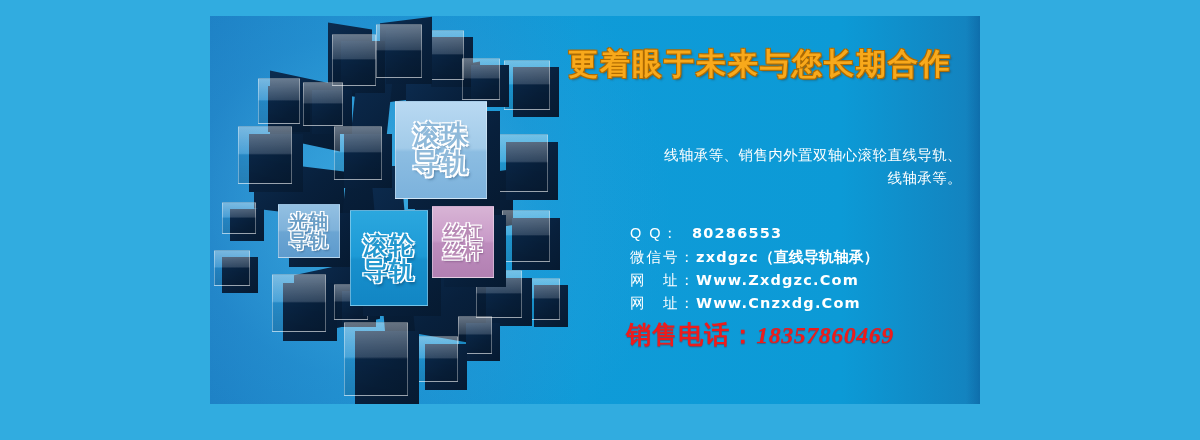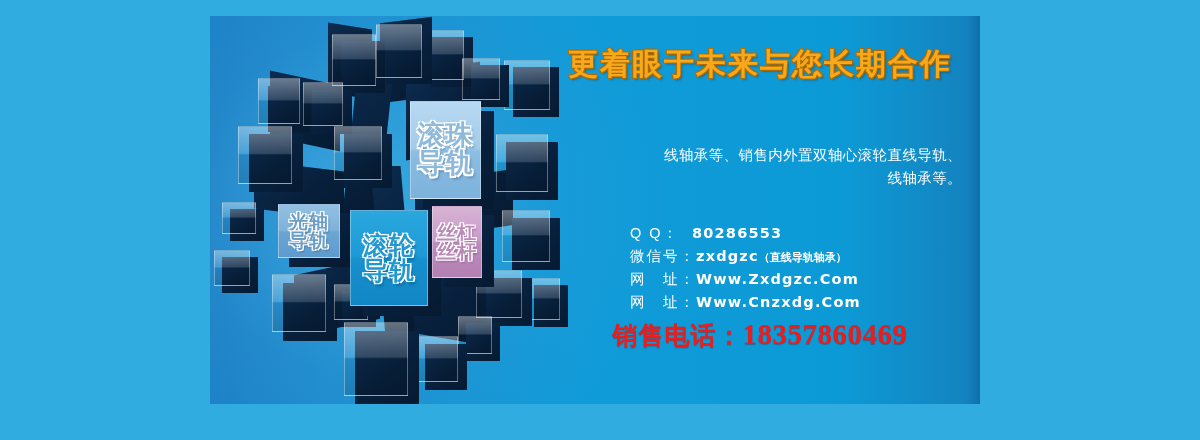--- a/index.html
+++ b/index.html
@@ -52,21 +52,21 @@
     position:absolute;left:0;top:0;width:100%;height:100%;
     display:flex;flex-direction:column;align-items:center;justify-content:center;
     color:#fff;font-weight:bold;line-height:1.02;letter-spacing:1px;
     text-shadow:
       -1.4px -1.4px 0 rgba(255,255,255,.85), 1.4px -1.4px 0 rgba(255,255,255,.85),
       -1.4px 1.4px 0 rgba(255,255,255,.85), 1.4px 1.4px 0 rgba(255,255,255,.85),
       2px 2px 2px rgba(20,50,80,.5);
     -webkit-text-stroke:0;
   }
   .labelcube .txt span{display:block;}
-  .lc-gunzhu{left:200px;top:85px;width:71px;height:98px;}
+  .lc-gunzhu{left:185px;top:85px;width:92px;height:98px;}
   .lc-gunzhu .face{background:linear-gradient(180deg,#b9d9f2 0%,#a2cbe9 48%,#8cbde2 52%,#7cb2dc 100%);}
   .lc-gunzhu .txt{font-size:27px;color:#f4fbff;}
   .lc-gunzhu .txt span{text-shadow:
       -1.5px -1.5px 0 #ffffff, 1.5px -1.5px 0 #ffffff,
       -1.5px 1.5px 0 #ffffff, 1.5px 1.5px 0 #ffffff,
       2px 3px 3px rgba(25,60,95,.55);color:#8fb9d9;}
 
   .lc-guangzhou{left:68px;top:188px;width:62px;height:54px;}
   .lc-guangzhou .face{background:linear-gradient(180deg,#93c0e2 0%,#7fb2da 48%,#6ba5d3 52%,#5e9bcd 100%);}
   .lc-guangzhou .txt{font-size:19px;}
@@ -76,21 +76,21 @@
       1.6px 2px 2px rgba(25,60,95,.5);color:#6a9ec6;}
 
   .lc-gunlun{left:140px;top:194px;width:78px;height:96px;}
   .lc-gunlun .face{background:linear-gradient(180deg,#2ba7de 0%,#1d9ad6 48%,#1790cd 52%,#1286c4 100%);}
   .lc-gunlun .txt{font-size:25px;}
   .lc-gunlun .txt span{text-shadow:
       -1.4px -1.4px 0 #ffffff, 1.4px -1.4px 0 #ffffff,
       -1.4px 1.4px 0 #ffffff, 1.4px 1.4px 0 #ffffff,
       2px 2.5px 3px rgba(10,60,95,.5);color:#2398cf;}
 
-  .lc-sigang{left:222px;top:190px;width:50px;height:72px;}
+  .lc-sigang{left:222px;top:190px;width:62px;height:72px;}
   .lc-sigang .face{background:linear-gradient(180deg,#d8b4d5 0%,#c89ac8 48%,#bd8cbd 52%,#b280b2 100%);}
   .lc-sigang .txt{font-size:19px;}
   .lc-sigang .txt span{text-shadow:
       -1.2px -1.2px 0 #ffffff, 1.2px -1.2px 0 #ffffff,
       -1.2px 1.2px 0 #ffffff, 1.2px 1.2px 0 #ffffff,
       1.6px 2px 2px rgba(70,40,80,.45);color:#b98bb6;}
 
   
   .content{position:absolute;left:330px;top:0;width:440px;height:388px;}
   .headline{
@@ -111,29 +111,29 @@
   }
 
   .contact{
     position:absolute;left:90px;top:206px;width:330px;
     color:#ffffff;font-size:14.5px;line-height:1.58;letter-spacing:.3px;
   }
   .contact .row{display:flex;align-items:baseline;white-space:nowrap;}
   .contact .k{display:inline-block;min-width:62px;letter-spacing:2px;font-weight:normal;}
   .contact .v{font-weight:bold;letter-spacing:1px;}
   .contact .v.mono{font-family:"DejaVu Sans","Liberation Sans",sans-serif;letter-spacing:1.2px;}
-  .contact .note{font-size:11px;letter-spacing:0;font-weight:bold;}
+  .contact .note{font-size:15px;letter-spacing:0;font-weight:bold;}
 
   .phone{
     position:absolute;left:10px;top:302px;width:420px;
     color:#ee1b1b;font-weight:bold;font-size:25px;letter-spacing:1px;
     white-space:nowrap;text-align:center;
     text-shadow:0 1px 1px rgba(120,0,0,.35);
   }
-  .phone .num{font-family:"Liberation Serif","DejaVu Serif",serif;font-size:29px;letter-spacing:.5px;}
+  .phone .num{font-family:"Liberation Serif","DejaVu Serif",serif;font-size:24px;letter-spacing:.5px;font-style:italic;}
 </style>
 </head>
 <body>
 
 <div class="stage">
 
   <div class="banner">
     <div class="banner-glow"></div>
 
     <div class="cluster">

